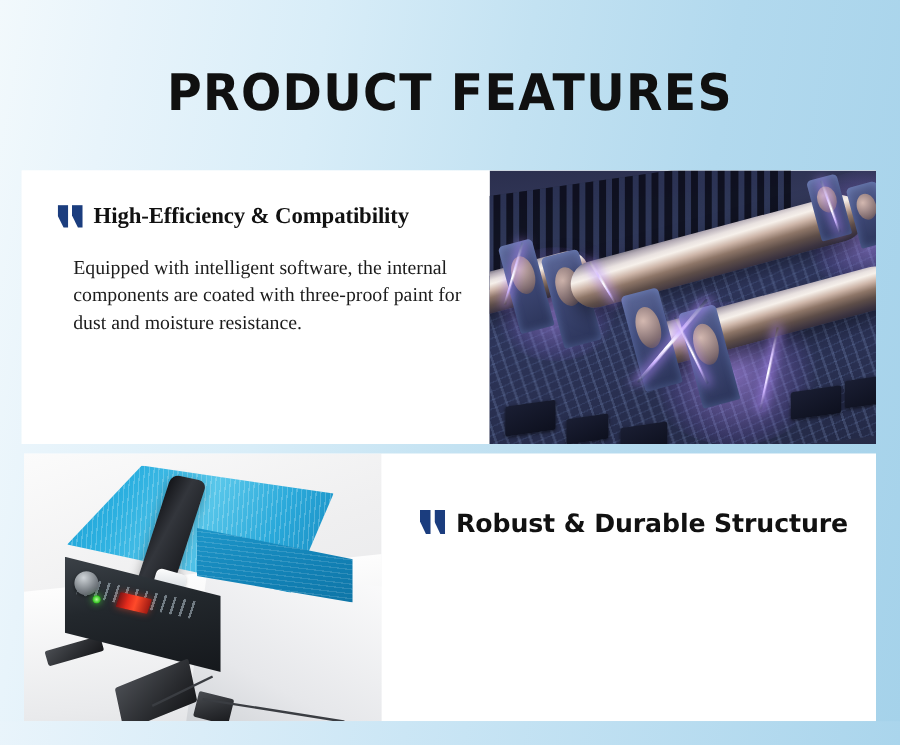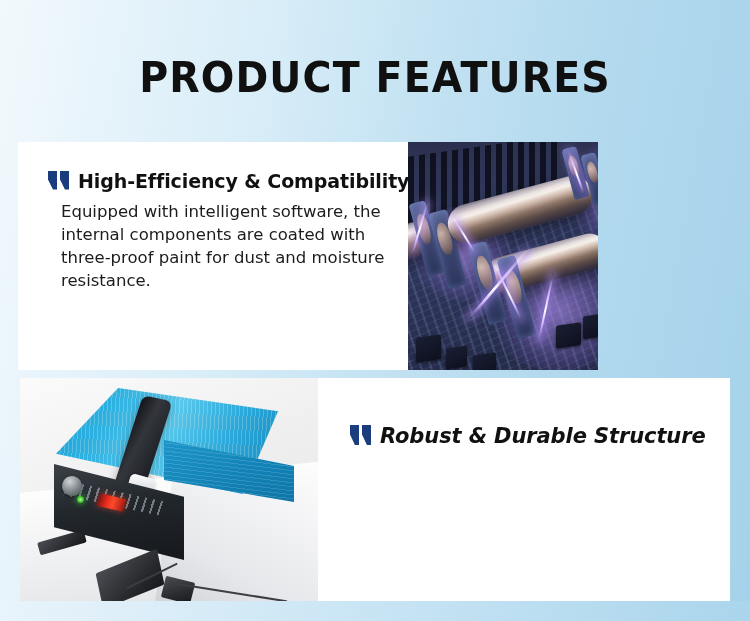--- a/index.html
+++ b/index.html
@@ -53,41 +53,42 @@
   .card {
     position: absolute;
     background: #ffffff;
     overflow: hidden;
     display: flex;
   }
 
   .card-1 {
     left: 18px;
     top: 142px;
-    width: 580px;
+    width: 712px;
     height: 228px;
     flex-direction: row;
+    font-family: Liberation Serif, serif;
   }
 
   .card-2 {
     left: 20px;
     top: 378px;
     width: 710px;
     height: 223px;
     flex-direction: row;
   }
 
   
   .text-pane {
     position: relative;
     flex: 0 0 auto;
     background: #ffffff;
   }
   .card-1 .text-pane { width: 390px; padding: 28px 14px 0 30px; }
-  .card-2 .text-pane { width: 412px; padding: 46px 18px 0 32px; font-style: italic; }
+  .card-2 .text-pane { width: 412px; padding: 46px 18px 0 32px; }
 
   .heading-row {
     display: flex;
     align-items: center;
     gap: 9px;
   }
 
   .quote-icon {
     display: inline-flex;
     gap: 3px;
@@ -113,21 +114,21 @@
   }
   .card-2 .card-heading { font-size: 21px; line-height: 24px; }
 
   .card-body {
     font-size: 16.5px;
     line-height: 23px;
     color: #1c1c1c;
     font-weight: 400;
   }
   .card-1 .card-body {
-    margin-top: 8px;
+    margin-top: 19px;
     margin-left: 13px;
     width: 330px;
   }
   .card-2 .card-body {
     margin-top: 12px;
     margin-left: 17px;
     width: 350px;
     text-align: justify;
     text-align-last: left;
     line-height: 24px;

